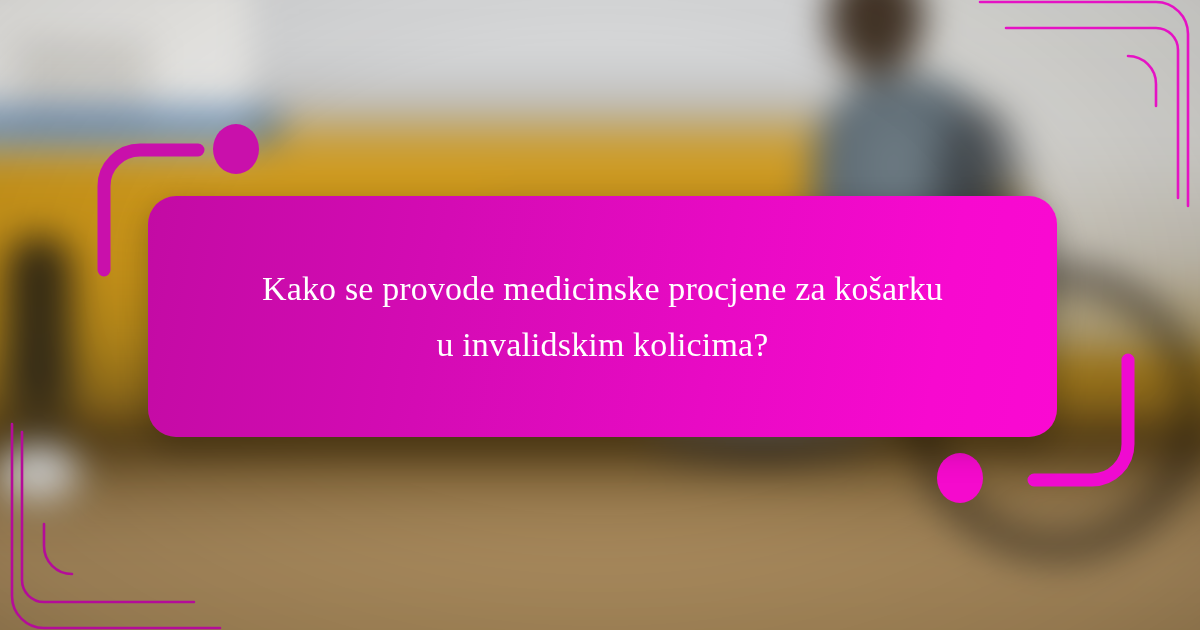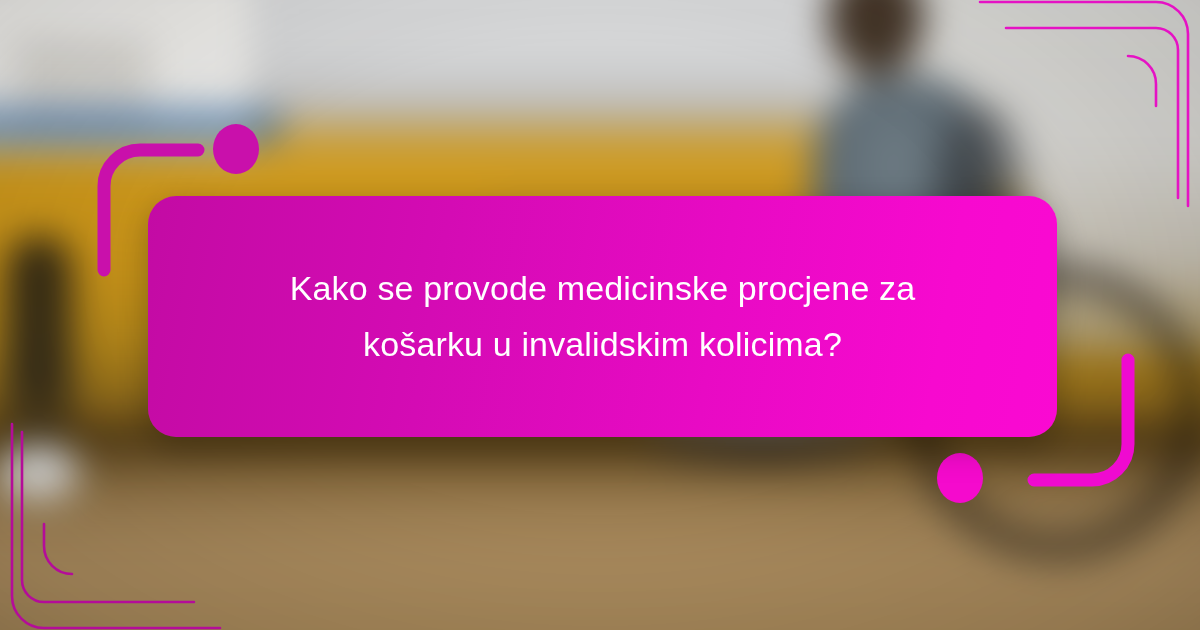--- a/index.html
+++ b/index.html
@@ -5,21 +5,21 @@
   html, body {
     margin: 0;
     padding: 0;
     background: #1a1a1a;
   }
   #stage {
     position: relative;
     width: 1200px;
     height: 630px;
     overflow: hidden;
-    font-family: Liberation Sans, sans-serif;
+    font-family: Liberation Serif, serif;
   }
 
   
   #bg-photo {
     position: absolute;
     inset: -60px;
     overflow: hidden;
   }
   .bg-layer {
     position: absolute;

